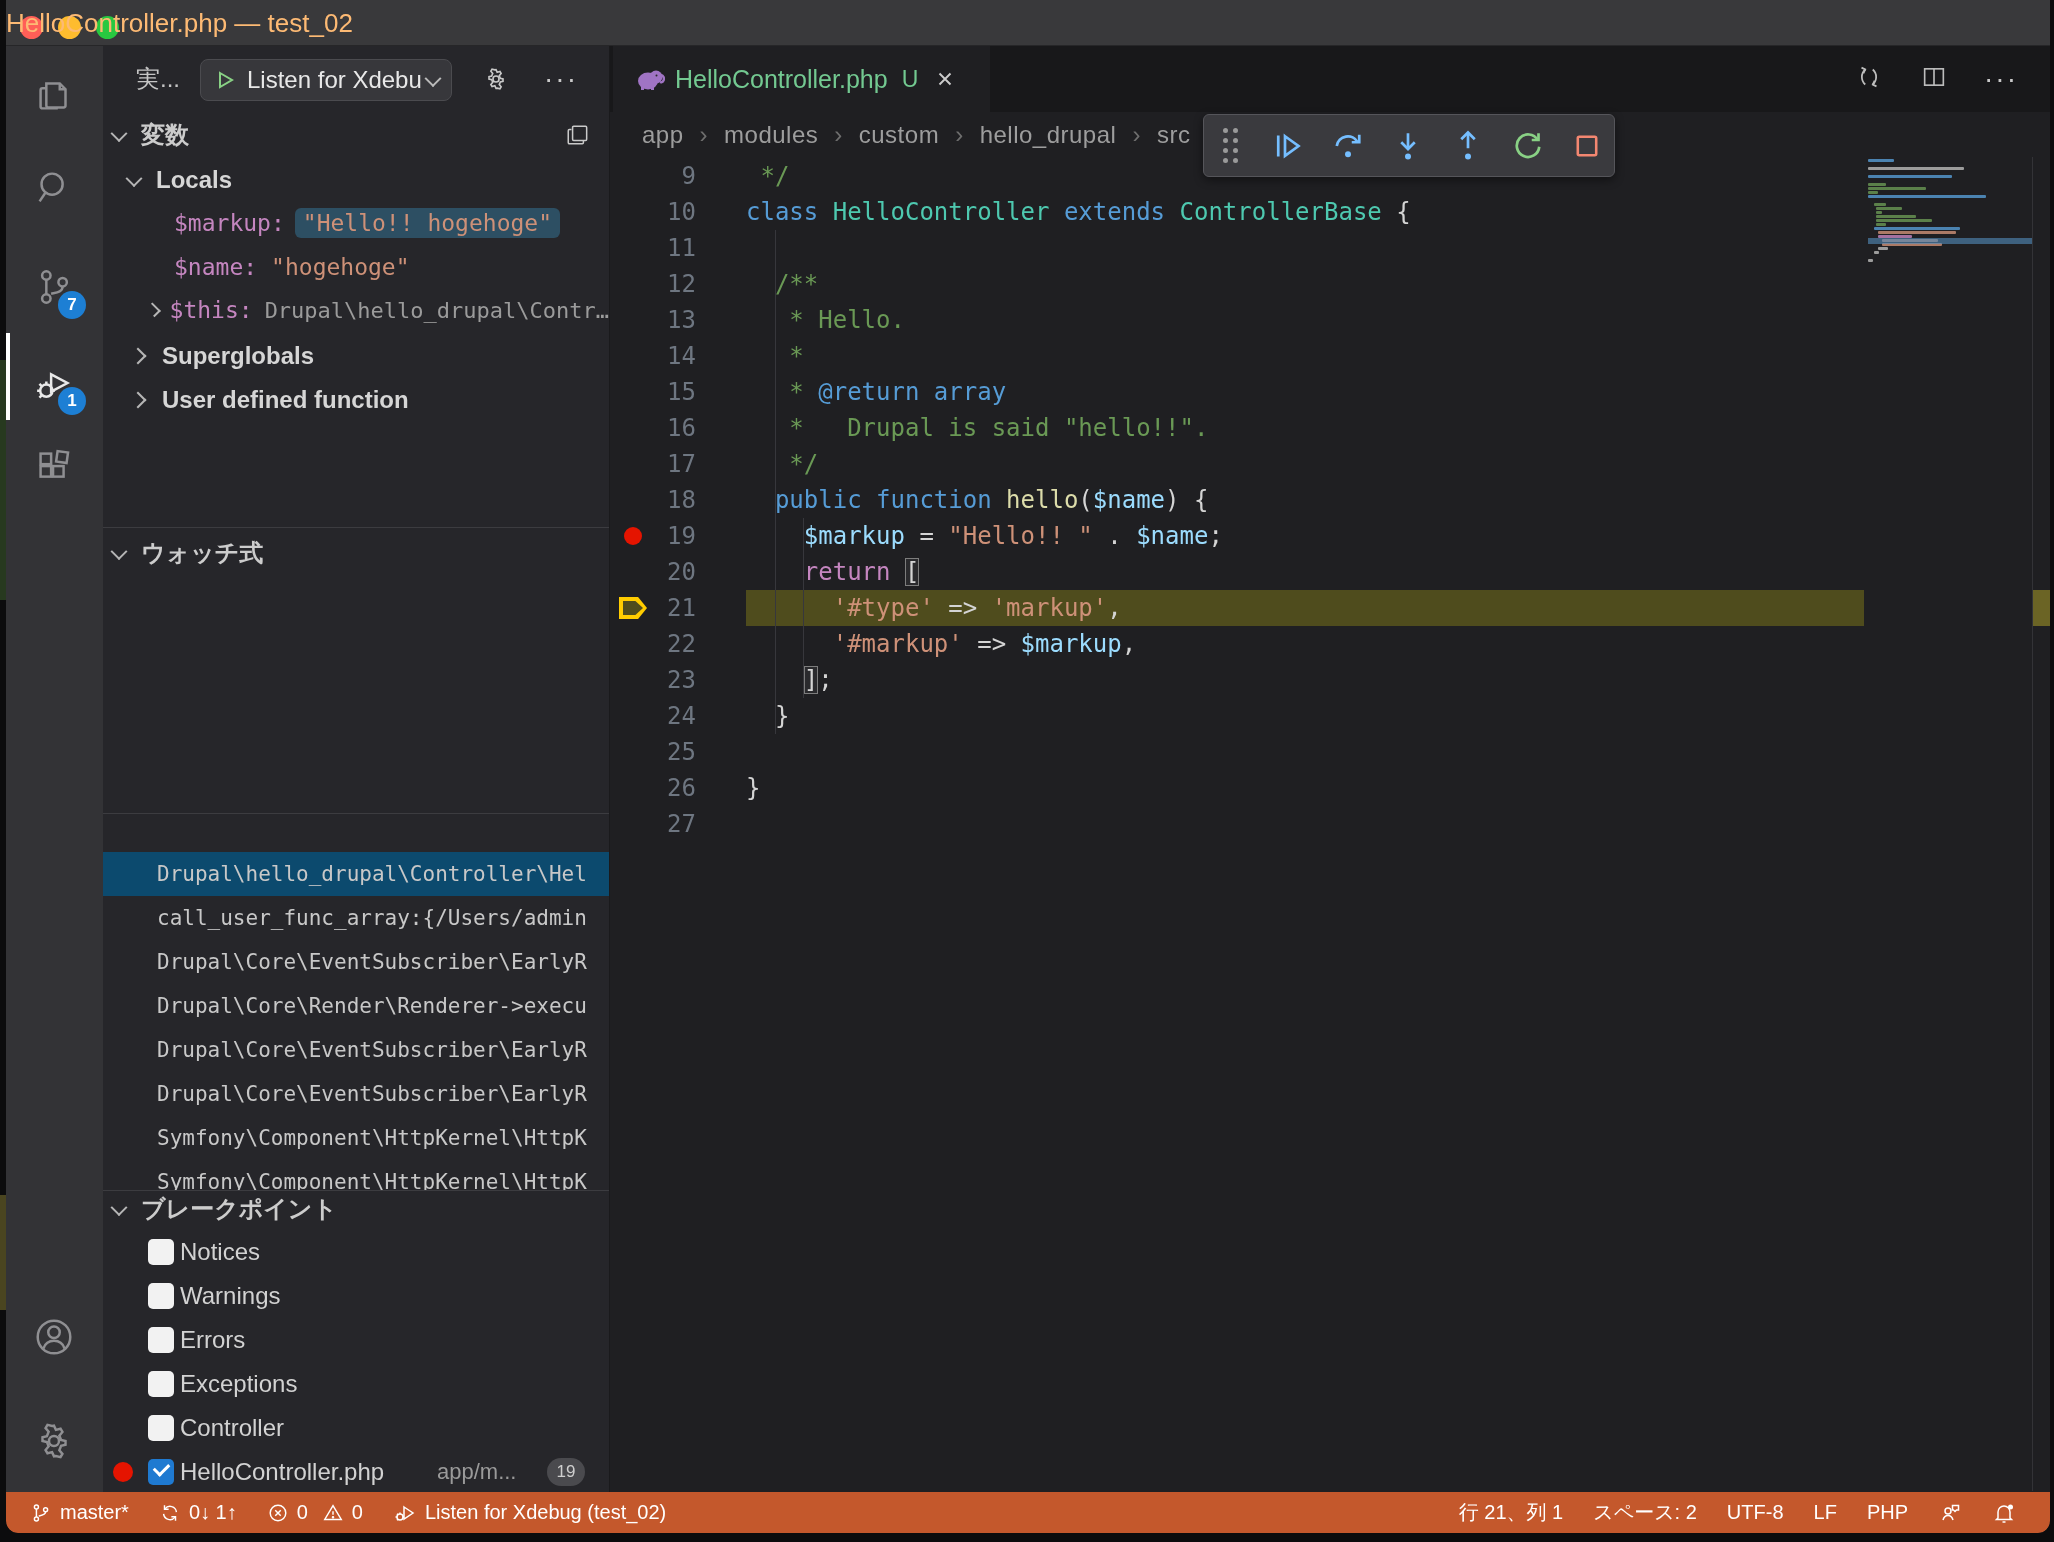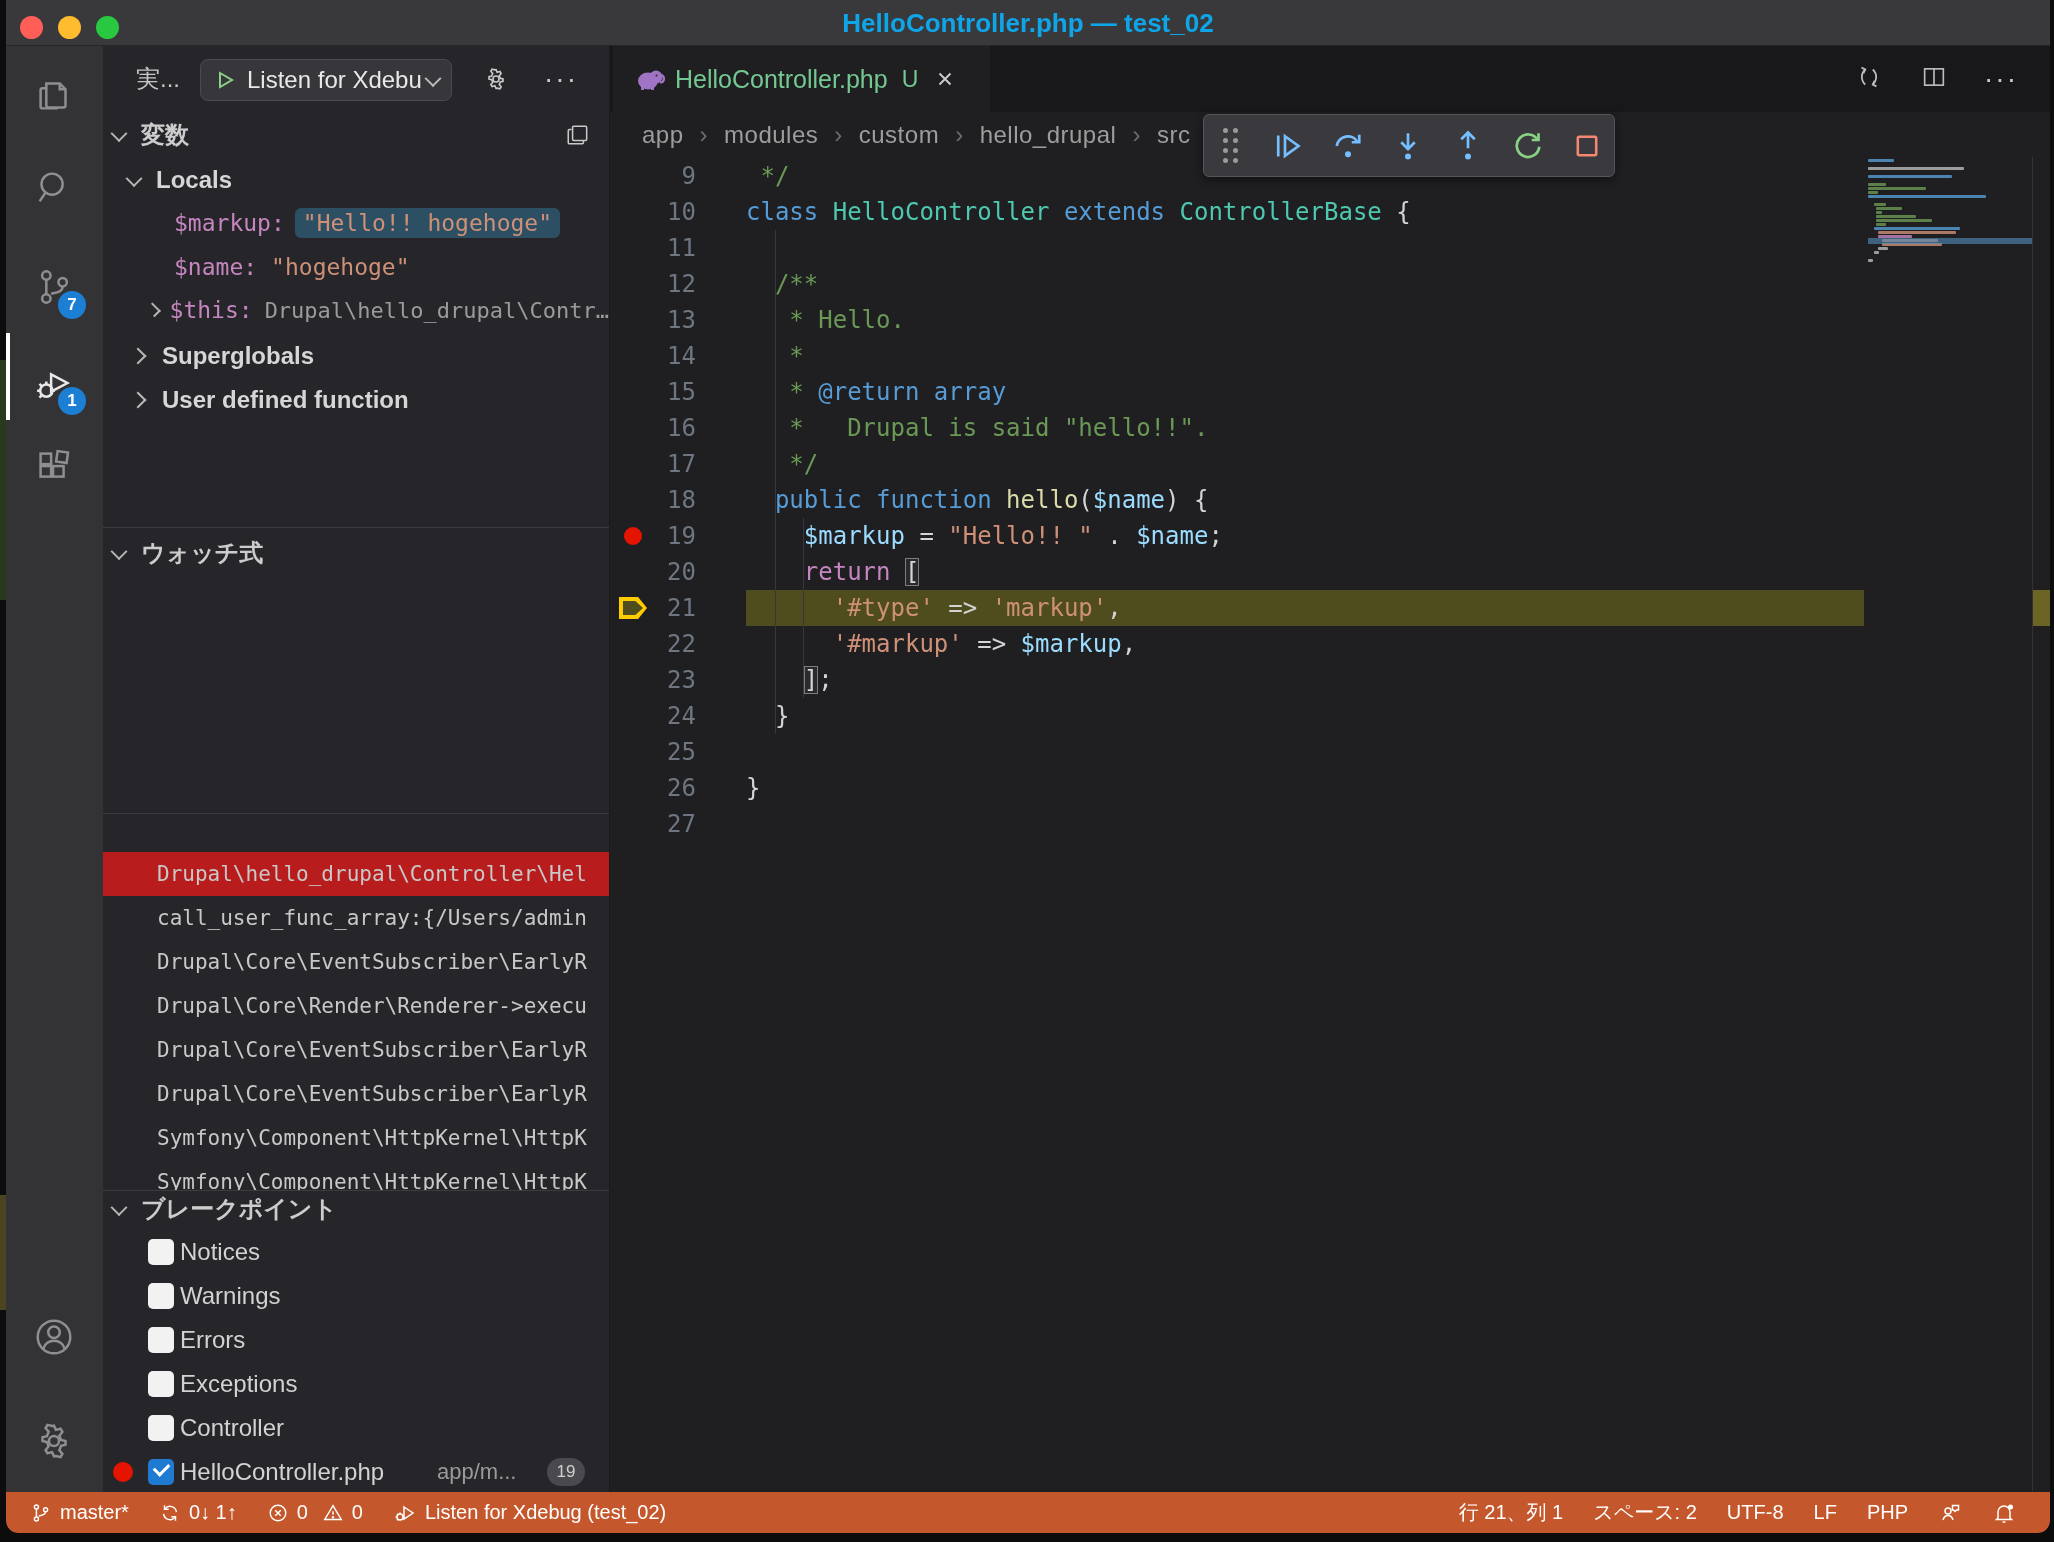--- a/index.html
+++ b/index.html
@@ -9,22 +9,22 @@
 
   
   .sliver { position:absolute; left:0; width:6px; }
 
   #window { position:absolute; left:6px; top:0; width:2044px; height:1533px;
     background:#1f1f22; border-radius:0 0 12px 12px; overflow:hidden; }
 
   
   .titlebar { position:absolute; left:0; top:0; width:100%; height:46px; background:#39393b;
     border-bottom:1px solid #262628; }
-  .titlebar .title { position:absolute; left:0; right:0; top:0; line-height:46px; text-align:center;
-    color:#0ea5e9; font-size:26px; font-weight:700; }
+  .titlebar .title { position:absolute; left:0; right:0; top:0; line-height:46px; text-align:left;
+    color:#fdba74; font-size:26px; font-weight:400; }
   .tl { position:absolute; top:16px; width:23px; height:23px; border-radius:50%; }
   .tl.red{ left:14px; background:#ff5f57; } .tl.yellow{ left:52px; background:#febc2e; }
   .tl.green{ left:90px; background:#28c840; }
 
   
   .main { position:absolute; left:0; top:46px; width:100%; height:1446px; }
 
   
   .activitybar { position:absolute; left:0; top:0; width:97px; height:100%; background:#333336; }
   .ab-icon { position:absolute; left:20px; width:56px; height:56px; display:flex; align-items:center;
@@ -63,21 +63,21 @@
   .var-name { color:#c586c0; font-size:23px; }
   .var-val-str { color:#ce9178; font-size:23px; }
   .var-val-obj { color:#9b9b9b; font-size:22px; }
   .val-box { background:#2d4f63; border-radius:6px; padding:2px 8px; }
   .group-label { color:#d6d6d6; font-size:24px; font-weight:bold; }
 
   .cs-status { position:absolute; right:25px; color:#b0b0b0; font-size:18px; }
   .cs-rows { position:absolute; left:0; top:764px; width:100%; height:380px; overflow:hidden; }
   .cs-row { width:100%; height:44px; line-height:44px; padding-left:54px; color:#c8c8c8; font-size:21px;
     white-space:nowrap; overflow:hidden; }
-  .cs-row.selected { background:#b91c1c; }
+  .cs-row.selected { background:#0c4a6e; }
 
   .bp-row { position:absolute; left:0; width:100%; height:44px; display:flex; align-items:center; }
   .checkbox { position:absolute; left:45px; width:26px; height:26px; border-radius:5px; background:#f2f2f2; }
   .checkbox.checked { background:#1f7ad1; }
   .checkbox.checked::after { content:""; position:absolute; left:6px; top:4px; width:12px; height:7px;
     border-left:3px solid #fff; border-bottom:3px solid #fff; transform:rotate(-45deg); }
   .bp-label { position:absolute; left:77px; color:#d2d2d2; font-size:24px; white-space:nowrap; }
   .bp-dot { position:absolute; left:10px; width:20px; height:20px; border-radius:50%; background:#e51400; }
   .bp-path { position:absolute; left:334px; color:#9a9a9a; font-size:22px; }
   .bp-badge { position:absolute; left:444px; width:38px; height:28px; border-radius:14px; background:#4a4a4e;

